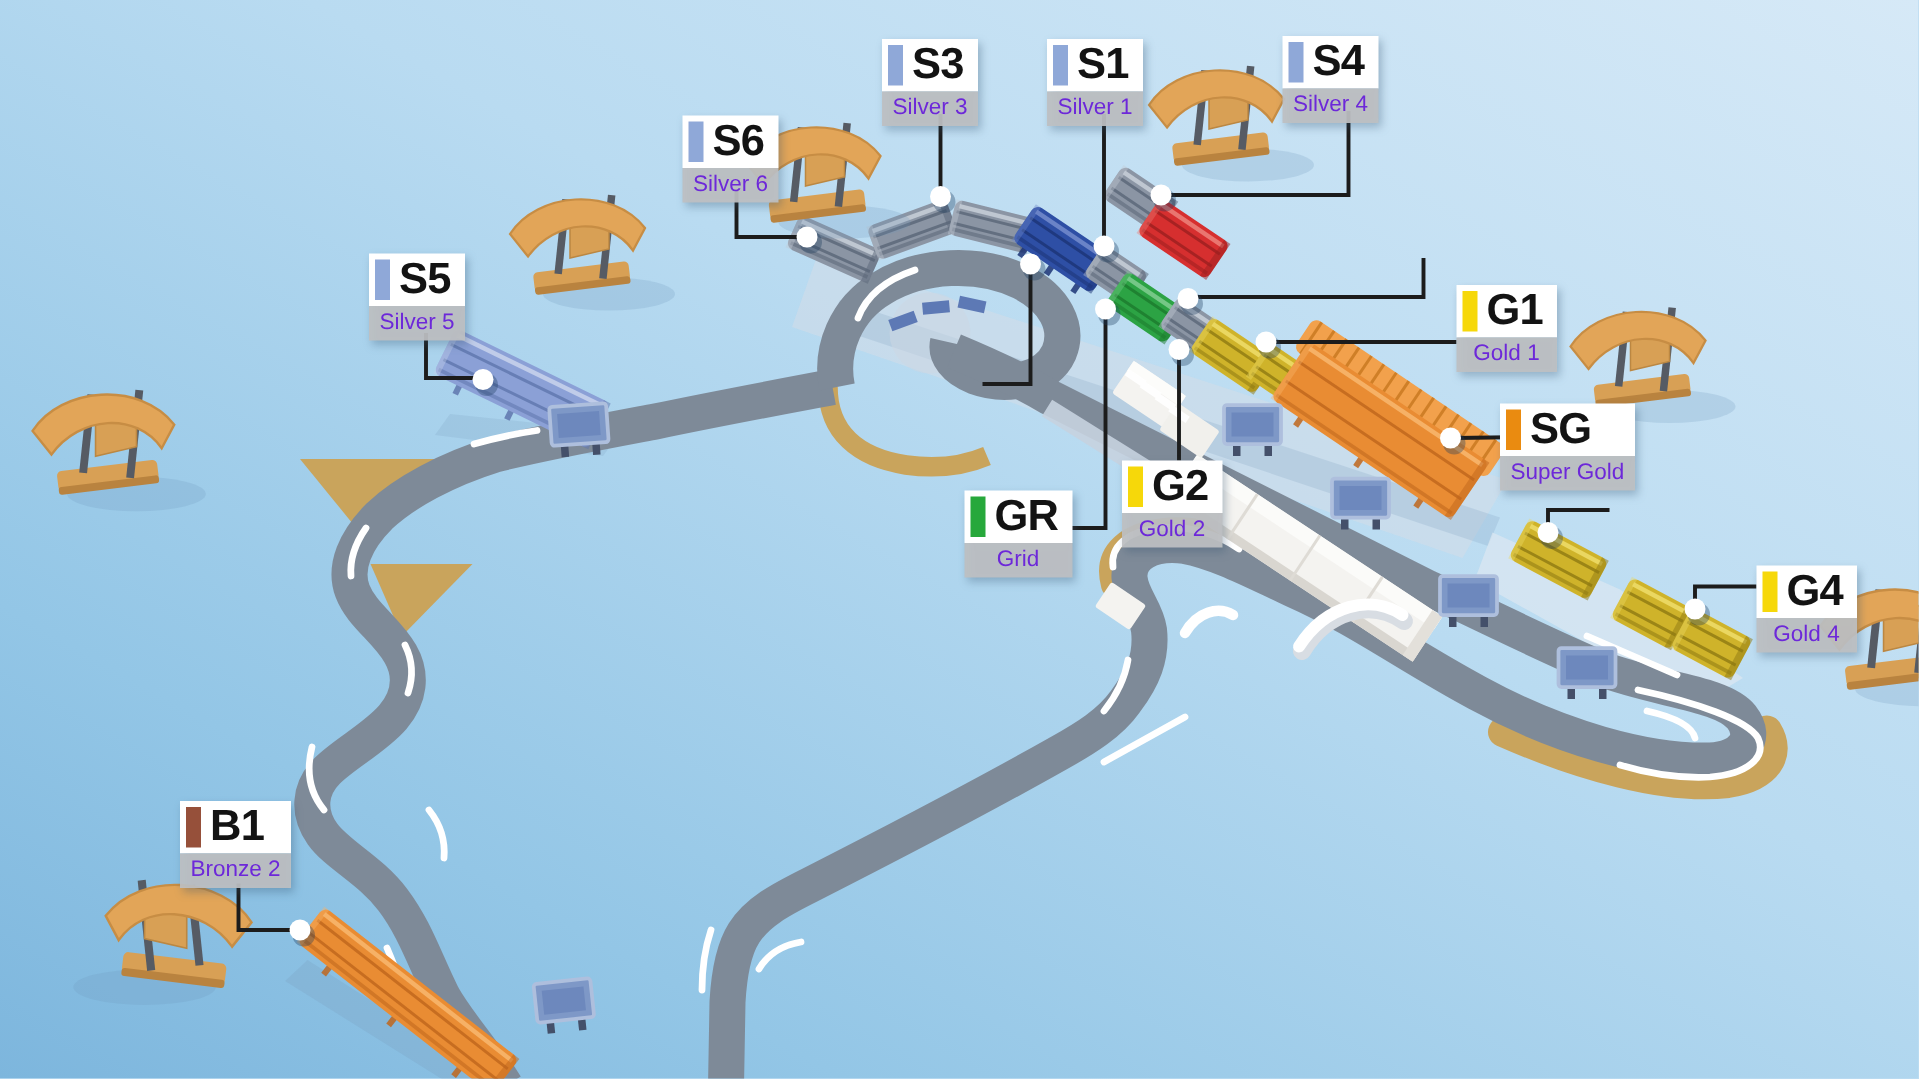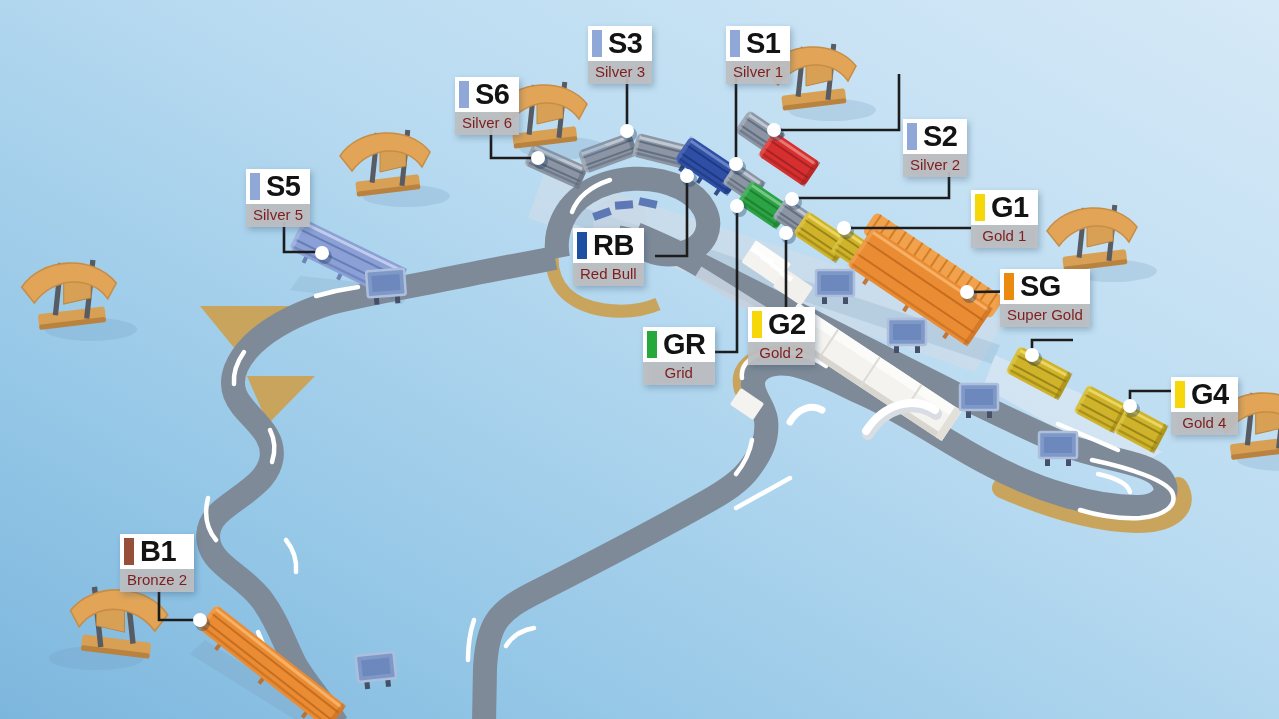--- a/index.html
+++ b/index.html
@@ -7,21 +7,21 @@
        font-family:"Liberation Sans",sans-serif;background:#bcdcf2;}
   #stage{position:absolute;inset:0;width:1279px;height:511px;}
   #circuit-svg{position:absolute;left:0;top:0;}
   #labels-layer{position:absolute;inset:0;pointer-events:none;}
   .gs-label{position:absolute;display:inline-flex;flex-direction:column;align-items:stretch;
             pointer-events:auto;cursor:pointer;
             filter:drop-shadow(2px 3px 3px rgba(50,80,110,.35));}
   .gs-box{display:flex;align-items:center;background:#ffffff;padding:3px 9px 3px 4px;gap:6px;}
   .gs-bar{width:10px;height:27px;flex:none;}
   .gs-code{font-weight:700;font-size:29px;line-height:1;color:#131313;letter-spacing:-0.5px;white-space:nowrap;}
-  .gs-sub{background:rgba(189,192,194,0.93);color:#7f1d1d;font-size:15px;line-height:1.3;
+  .gs-sub{background:rgba(189,192,194,0.93);color:#6d28d9;font-size:15px;line-height:1.3;
           text-align:center;padding:1px 7px 2px;white-space:nowrap;}
 </style>
 </head>
 <body>
 
 <div id="stage">
   <svg id="circuit-svg" width="1279" height="719" viewBox="0 0 1279 719">
     <defs>
       <linearGradient id="bg" x1="100%" y1="0%" x2="0%" y2="100%">
         <stop offset="0%" stop-color="#d6e9f7"></stop>
@@ -444,55 +444,48 @@
   </svg>
 
   <div id="labels-layer">
       <div class="gs-label" style="left: 588px; top: 26px;">
         <div class="gs-box">
           <span class="gs-bar" style="background: rgb(143, 168, 216);"></span>
           <span class="gs-code">S3</span>
         </div>
         <div class="gs-sub">Silver 3</div>
       </div>
-      <div class="gs-label" style="left: 726px; top: 26px;">
+      <div class="gs-label" style="left: 698px; top: 26px;">
         <div class="gs-box">
           <span class="gs-bar" style="background: rgb(143, 168, 216);"></span>
           <span class="gs-code">S1</span>
         </div>
         <div class="gs-sub">Silver 1</div>
       </div>
+      <div class="gs-label" style="left: 855px; top: 24px;">
+        <div class="gs-box">
+          <span class="gs-bar" style="background: rgb(143, 168, 216);"></span>
+          <span class="gs-code">S4</span>
+        </div>
+        <div class="gs-sub">Silver 4</div>
+      </div>
       <div class="gs-label" style="left: 455px; top: 77px;">
         <div class="gs-box">
           <span class="gs-bar" style="background: rgb(143, 168, 216);"></span>
           <span class="gs-code">S6</span>
         </div>
         <div class="gs-sub">Silver 6</div>
       </div>
-      <div class="gs-label" style="left: 903px; top: 119px;">
-        <div class="gs-box">
-          <span class="gs-bar" style="background: rgb(143, 168, 216);"></span>
-          <span class="gs-code">S2</span>
-        </div>
-        <div class="gs-sub">Silver 2</div>
-      </div>
       <div class="gs-label" style="left: 246px; top: 169px; justify-content: center;">
         <div class="gs-box">
           <span class="gs-bar" style="background: rgb(143, 168, 216);"></span>
           <span class="gs-code">S5</span>
         </div>
         <div class="gs-sub">Silver 5</div>
       </div>
-      <div class="gs-label" style="left: 573px; top: 228px;">
-        <div class="gs-box">
-          <span class="gs-bar" style="background: rgb(29, 79, 163);"></span>
-          <span class="gs-code">RB</span>
-        </div>
-        <div class="gs-sub">Red Bull</div>
-      </div>
       <div class="gs-label" style="left: 613px; top: 327px; padding-left: 30px;">
         <div class="gs-box">
           <span class="gs-bar" style="background: rgb(39, 168, 59);"></span>
           <span class="gs-code">GR</span>
         </div>
         <div class="gs-sub">Grid</div>
       </div>
       <div class="gs-label" style="left: 748px; top: 307px; justify-content: flex-end;">
         <div class="gs-box">
           <span class="gs-bar" style="background: rgb(246, 216, 10);"></span>

